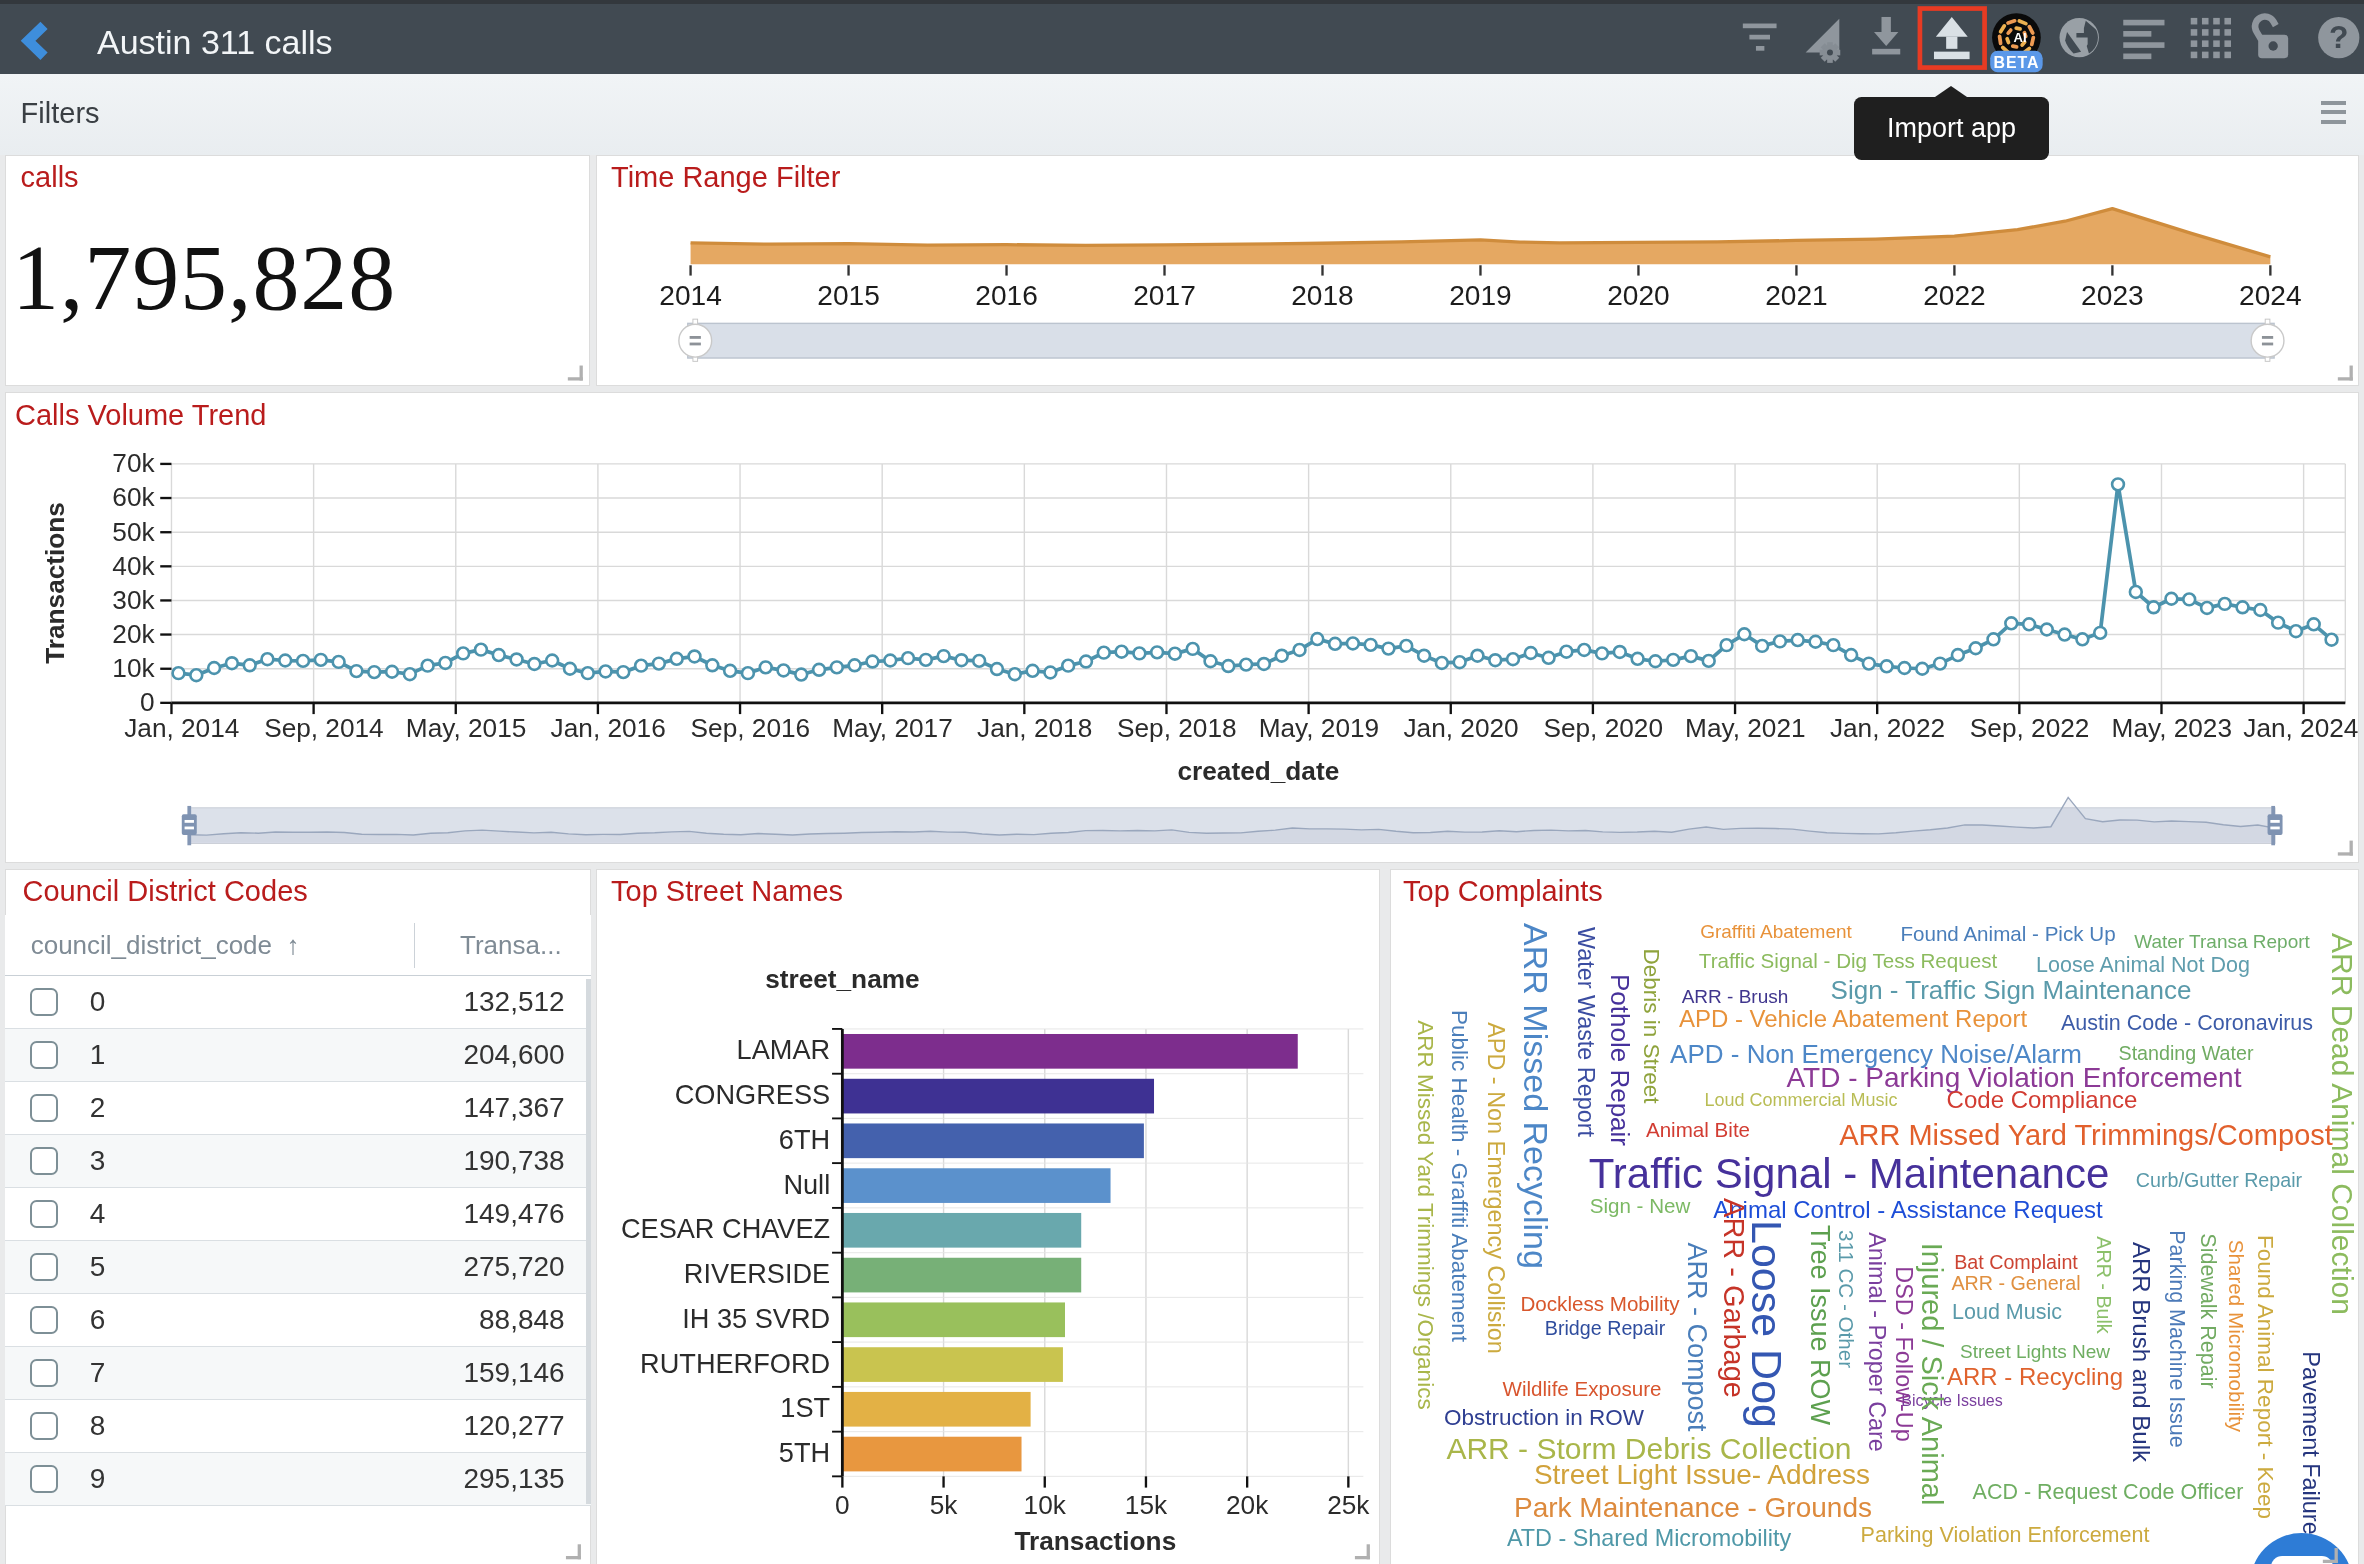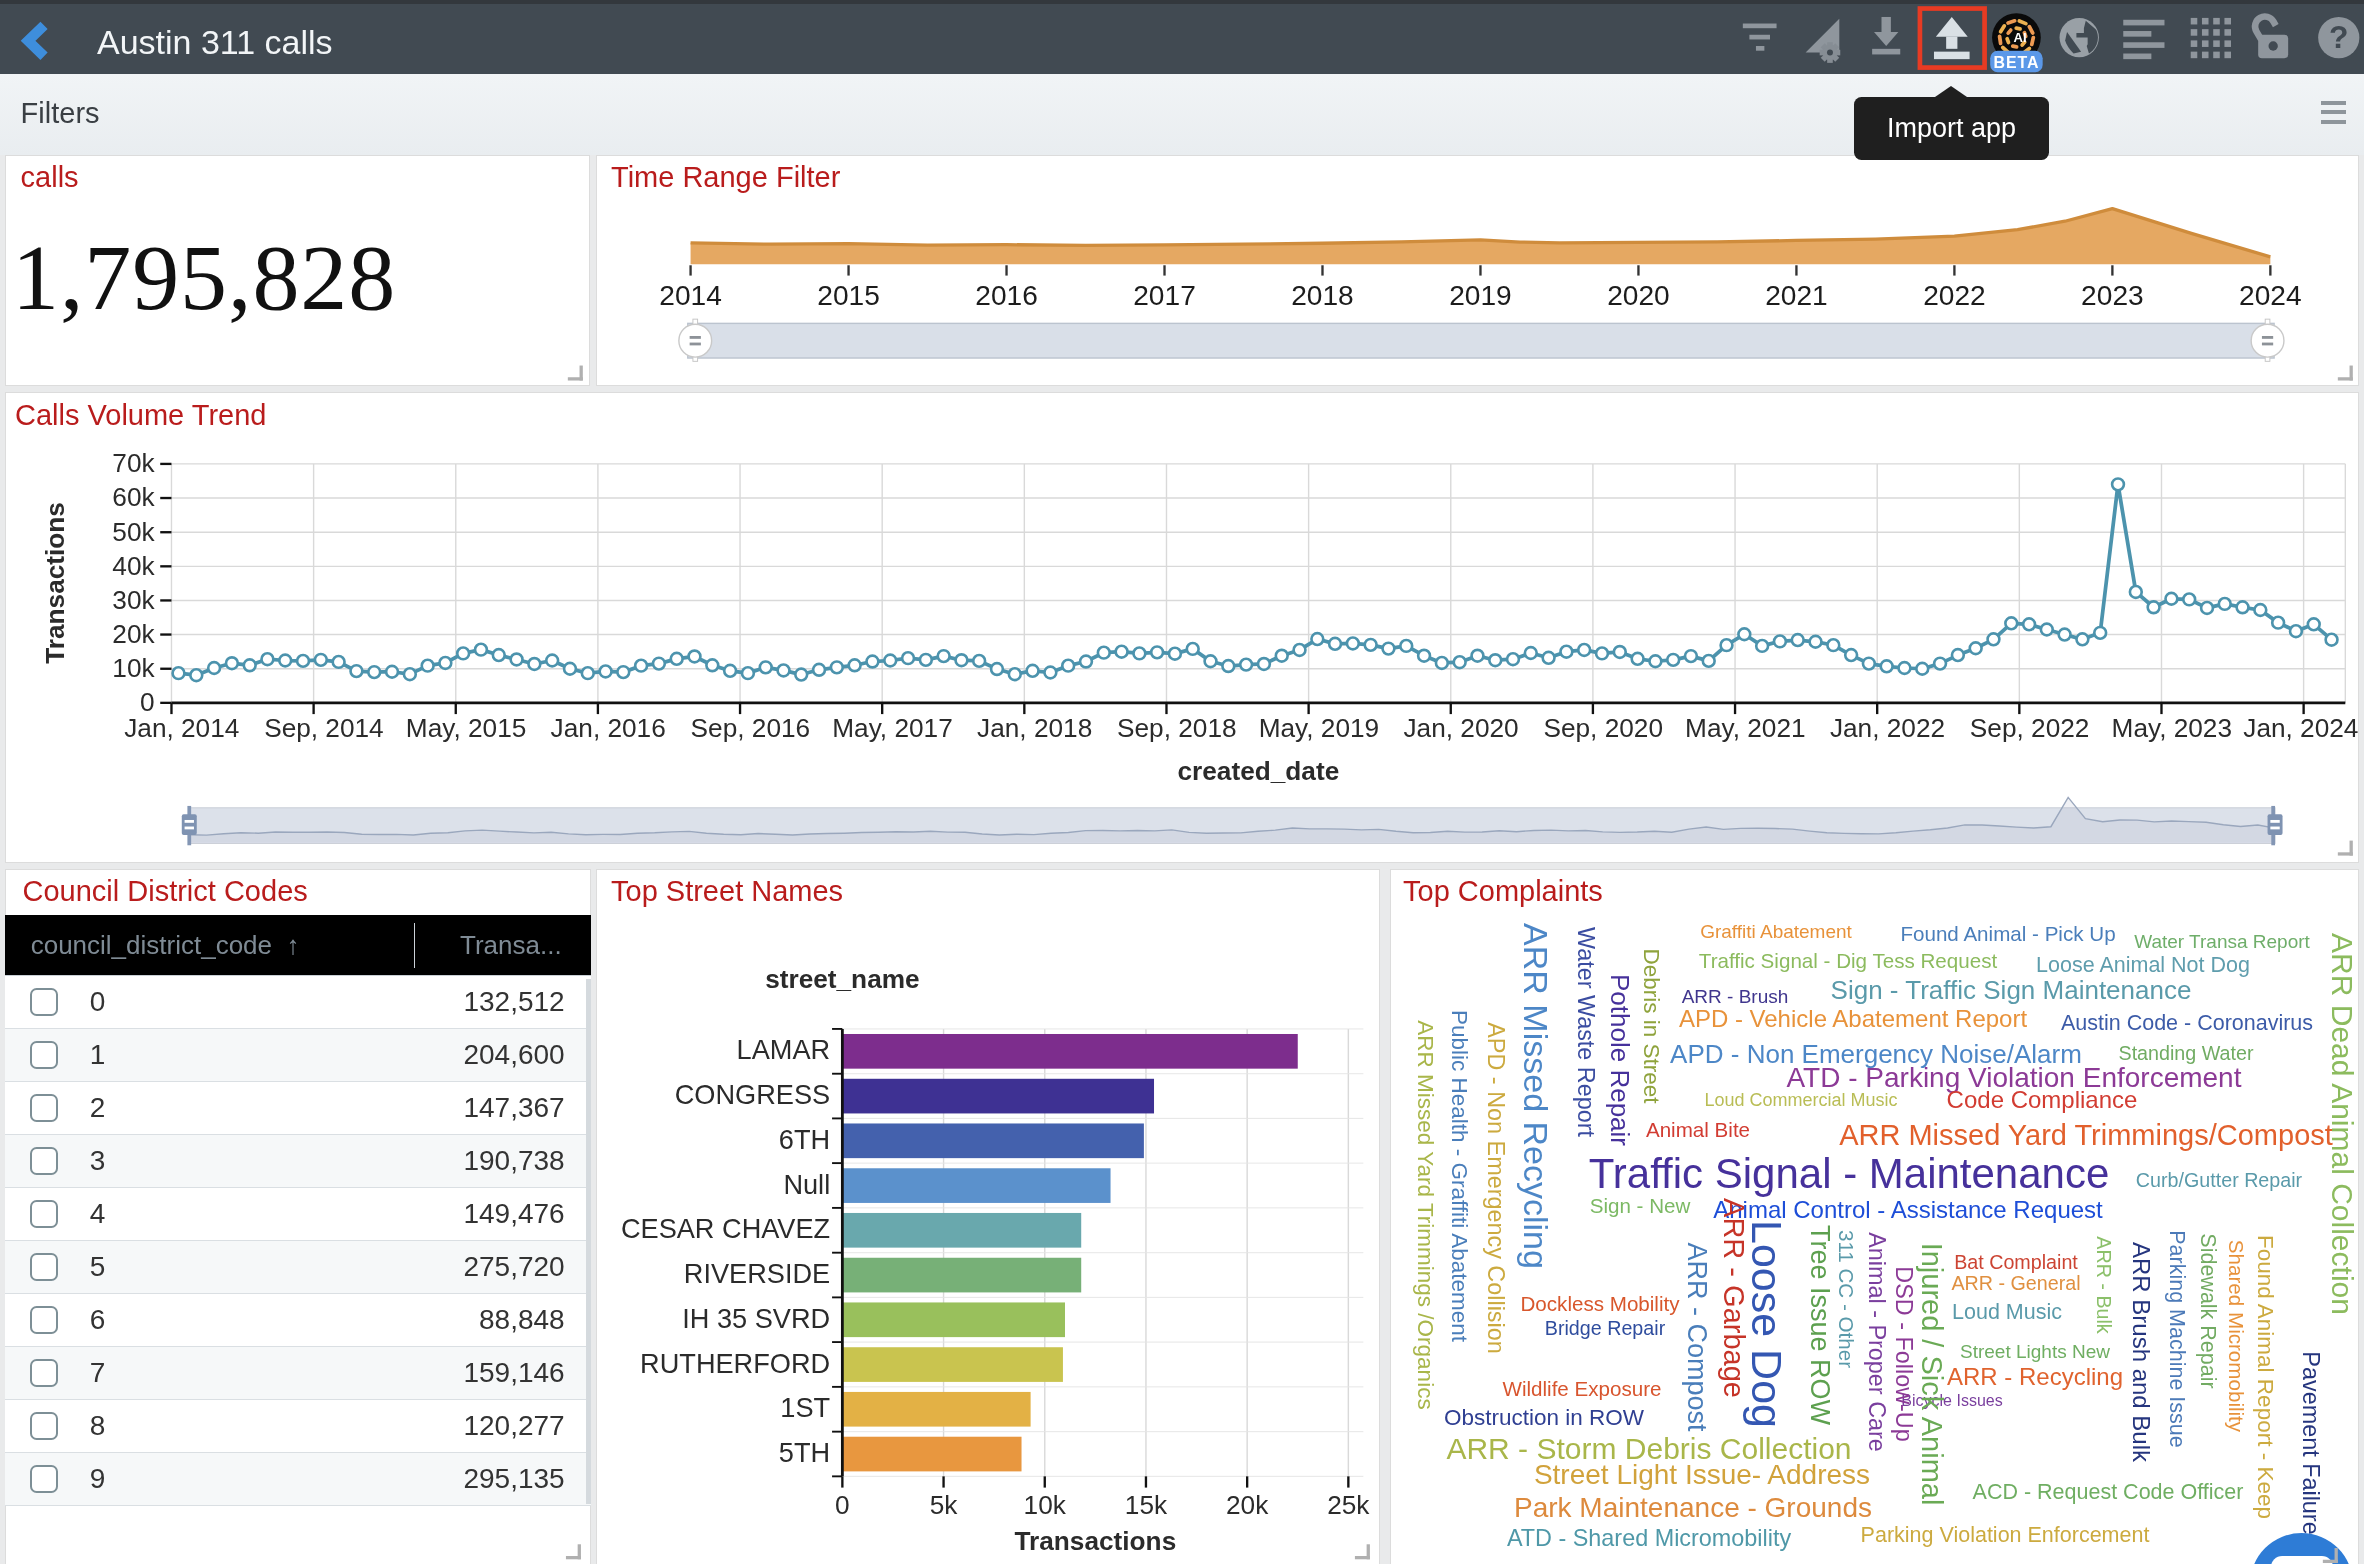--- a/index.html
+++ b/index.html
@@ -9,21 +9,21 @@
 .filters { position:absolute; left:20.6px; top:97px; font-size:29px; color:#3a3f44;text-align:right; }
 .card { position:absolute; background:#fff; border:0.9px solid #dcdcdc; }
 .ctitle { position:absolute; font-size:29px; color:#b91c1c;text-align:right; }
 .kpi { position:absolute; left:12px; top:223px; letter-spacing:0.9px; font-family:"Liberation Serif",serif; font-size:94px; color:#111; }
 .tooltip { position:absolute; left:1854px; top:97px; width:195px; height:63px; background:#1f1f1f; border-radius:7.5px; color:#fff; font-size:27px; text-align:center; line-height:63px; z-index:50; }
 .tooltip:before { content:""; position:absolute; left:81px; top:-11.2px; border-left:16px solid transparent; border-right:16px solid transparent; border-bottom:11.2px solid #1f1f1f; }
 .hamb, .hamb:before, .hamb:after { position:absolute; width:25px; height:3.7px; background:#8e959b; content:""; }
 .hamb { left:2321px; top:101px; }
 .hamb:before { left:0; top:9.4px; }
 .hamb:after { left:0; top:19px; }
-.thead { position:absolute; left:4.7px; top:915px; width:586px; height:61px; background:#000000; border-bottom:0.9px solid #c9d0d6; }
+.thead { position:absolute; left:4.7px; top:915px; width:586px; height:61px; background:#ffffff; border-bottom:0.9px solid #c9d0d6; }
 .thead .h1 { position:absolute; left:26px; top:15px; font-size:26px; color:#7f8b95; }
 .thead .h2 { position:absolute; right:29px; top:15px; font-size:26px; color:#7f8b95;margin-left:42px; }
 .thead .sep { position:absolute; left:409px; top:7.5px; width:0.9px; height:45px; background:#ccd2d8; }
 .trow { position:absolute; left:4.7px; width:586px; height:53px; border-bottom:0.9px solid #dadfe3; }
 .trow .cb { position:absolute; left:25px; top:12px; width:28px; height:28px; border:2.3px solid #7d8f96; border-radius:6.6px; background:#fff; }
 .trow .rk { position:absolute; left:85px; top:10.3px; font-size:28px; color:#333; }
 .trow .rv { position:absolute; right:26px; top:10.3px; font-size:28px; color:#333; }
 .vscroll { position:absolute; left:586px; top:979px; width:4.7px; height:525px; background:#d5dade; }
 .wh,.wv { position:absolute; white-space:nowrap; transform:translate(-50%,-50%); line-height:1; }
 .wv { writing-mode:vertical-rl; }

